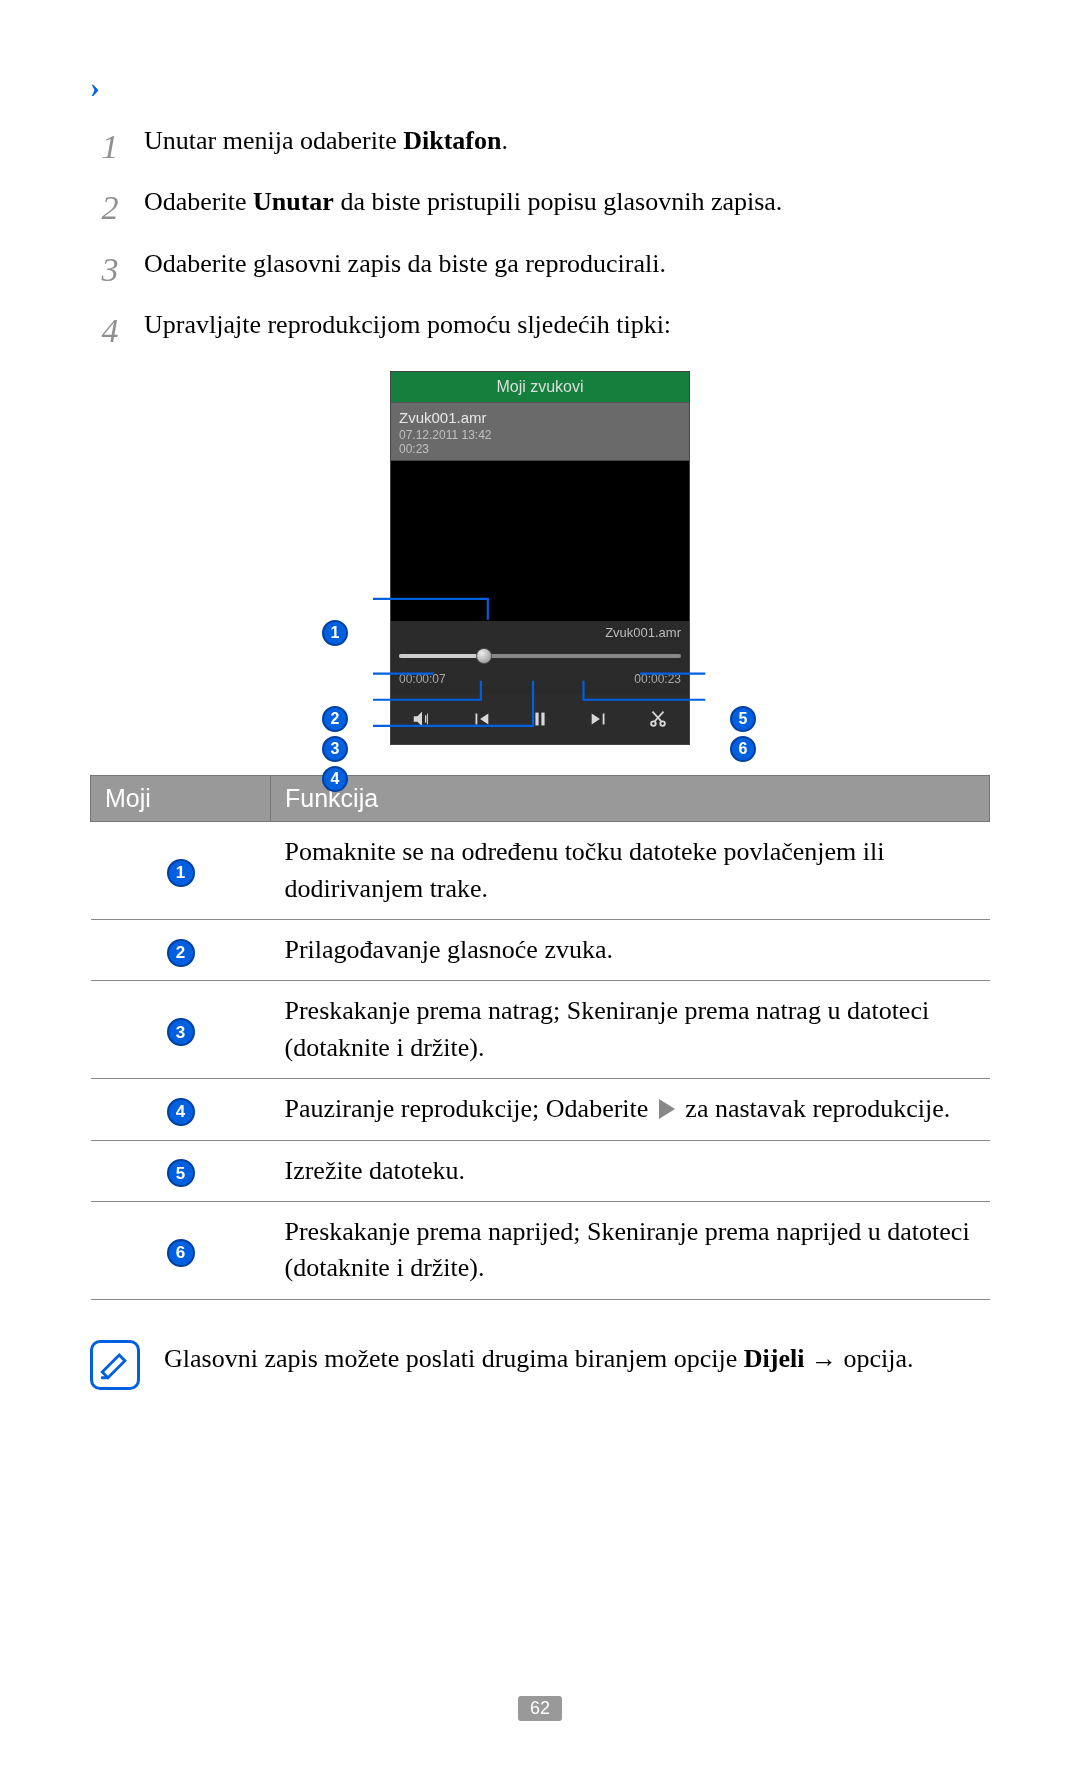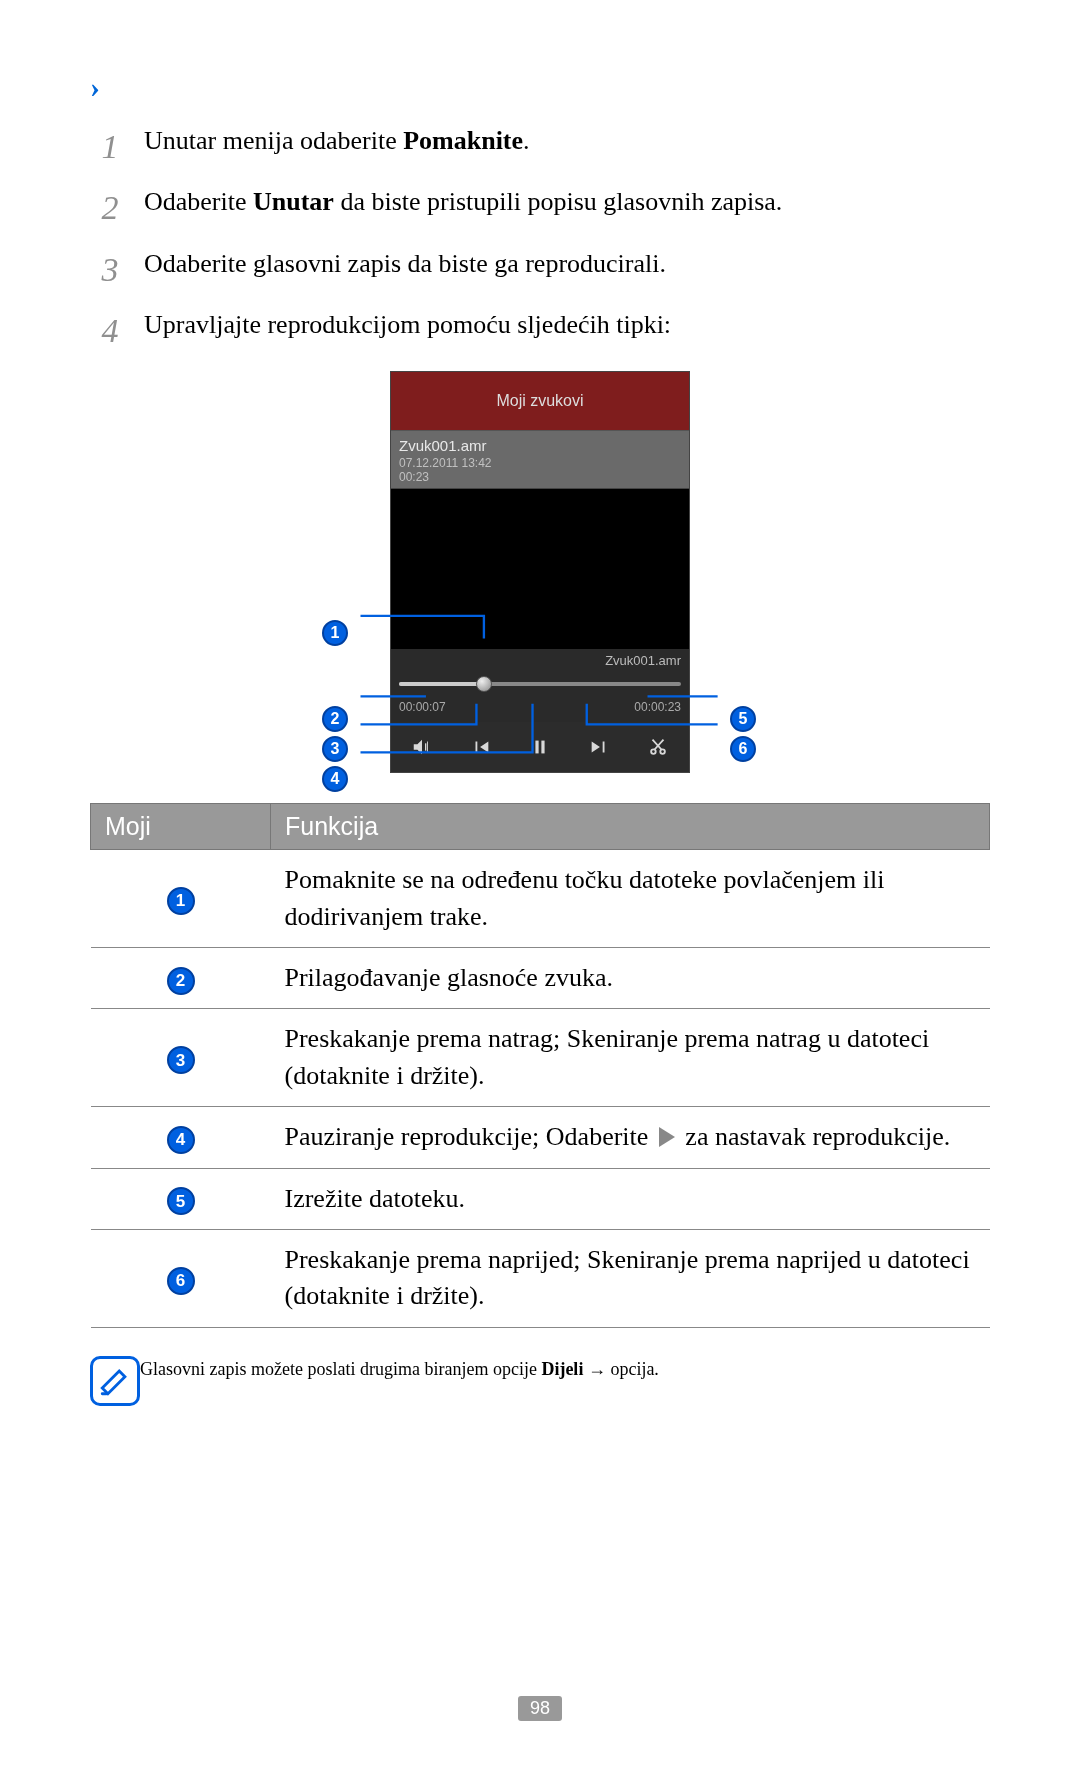--- a/index.html
+++ b/index.html
@@ -56,23 +56,23 @@
   .phone {
     width: 300px;
     background: #000;
     color: #ccc;
     font-family: Arial, Helvetica, sans-serif;
     font-size: 15px;
     position: relative;
     border: 1px solid #444;
   }
   .phone-title {
-    background: #7f1d1d;
+    background: #15803d;
     text-align: center;
-    padding: 20px 0;
+    padding: 6px 0;
     font-size: 16px;
     color: #ddd;
     border-bottom: 1px solid #555;
   }
   .file-row {
     background: #6a6a6a;
     padding: 6px 8px 4px 8px;
     border-bottom: 1px solid #444;
   }
   .file-name { font-size: 15px; color: #e8e8e8; }
@@ -205,23 +205,23 @@
     border-left: 16px solid #888;
     border-top: 10px solid transparent;
     border-bottom: 10px solid transparent;
     vertical-align: -2px;
     margin: 0 4px;
   }
 
   
   .note {
     display: flex;
-    gap: 0;
-    margin-top: 28px;
-    font-size: 18px;
+    gap: 24px;
+    margin-top: 40px;
+    font-size: 26px;
     line-height: 1.45;
     align-items: flex-start;
   }
   .note-icon {
     width: 50px; height: 50px;
     border: 3px solid #0060e0;
     border-radius: 10px;
     display: flex;
     align-items: center;
     justify-content: center;
@@ -254,21 +254,21 @@
 </head>
 <body>
 
 <div class="section-title">
   <span class="chevron">›</span>
 </div>
 
 <div class="step">
   <span class="step-num">1</span>
   <span class="step-text">
-    <span>Unutar menija odaberite </span><span class="bold">Pomaknite</span><span>.</span>
+    <span>Unutar menija odaberite </span><span class="bold">Diktafon</span><span>.</span>
   </span>
 </div>
 <div class="step">
   <span class="step-num">2</span>
   <span class="step-text">
     <span>Odaberite </span><span class="bold">Unutar</span><span> da biste pristupili popisu glasovnih zapisa.</span>
   </span>
 </div>
 <div class="step">
   <span class="step-num">3</span>
@@ -402,14 +402,14 @@
       <path d="M4 20 L16 8 L20 12 L8 24 Z" transform="translate(-1,-3)"></path>
       <path d="M3 21 L6 21"></path>
     </svg>
   </div>
   <div>
     <span>Glasovni zapis možete poslati drugima biranjem opcije </span><span class="bold">Dijeli</span><span> → opcija.</span>
   </div>
 </div>
 
 <div class="footer">
-  <div class="page-badge">98</div>
+  <div class="page-badge">62</div>
 </div>
 
 </body></html>

